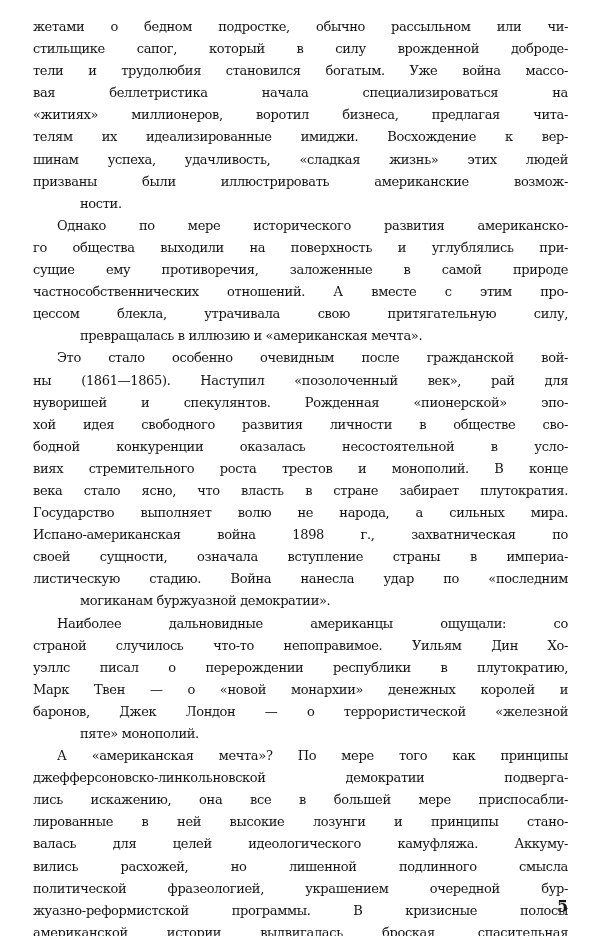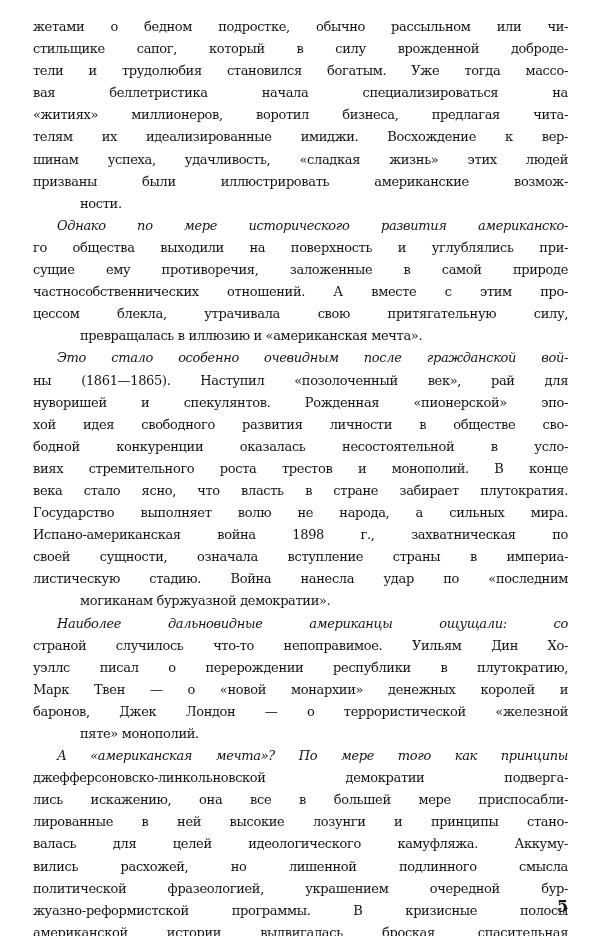--- a/index.html
+++ b/index.html
@@ -32,41 +32,40 @@
       text-align: justify;
       text-align-last: justify;
       overflow: hidden;
     }
     .line.last {
       text-align-last: left;
       margin-left: 47px;
     }
     .line.indent {
       padding-left: 24px;
-      font-style: italic;
     }
     .page-number {
       position: absolute;
       left: 557px;
       top: 897px;
       font-family: "DejaVu Serif", serif;
       font-weight: bold;
       font-size: 16px;
       color: #141414;
     }
   </style>
 </head>
 <body>
 
 <div class="page">
 
   <div class="paragraph">
     <span class="line">жетами о бедном подростке, обычно рассыльном или чи-</span>
     <span class="line">стильщике сапог, который в силу врожденной доброде-</span>
-    <span class="line">тели и трудолюбия становился богатым. Уже тогда массо-</span>
+    <span class="line">тели и трудолюбия становился богатым. Уже война массо-</span>
     <span class="line">вая беллетристика начала специализироваться на</span>
     <span class="line">«житиях» миллионеров, воротил бизнеса, предлагая чита-</span>
     <span class="line">телям их идеализированные имиджи. Восхождение к вер-</span>
     <span class="line">шинам успеха, удачливость, «сладкая жизнь» этих людей</span>
     <span class="line">призваны были иллюстрировать американские возмож-</span>
     <span class="line last">ности.</span>
   </div>
 
   <div class="paragraph">
     <span class="line indent">Однако по мере исторического развития американско-</span>

